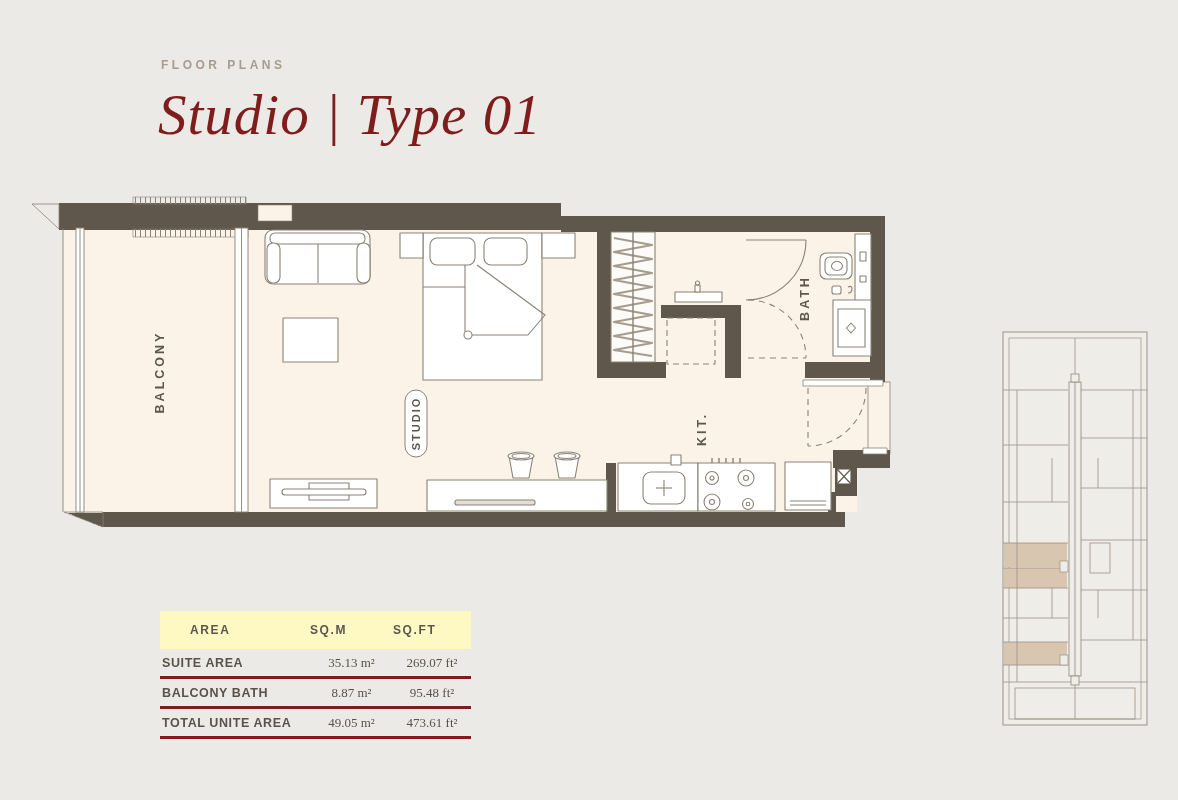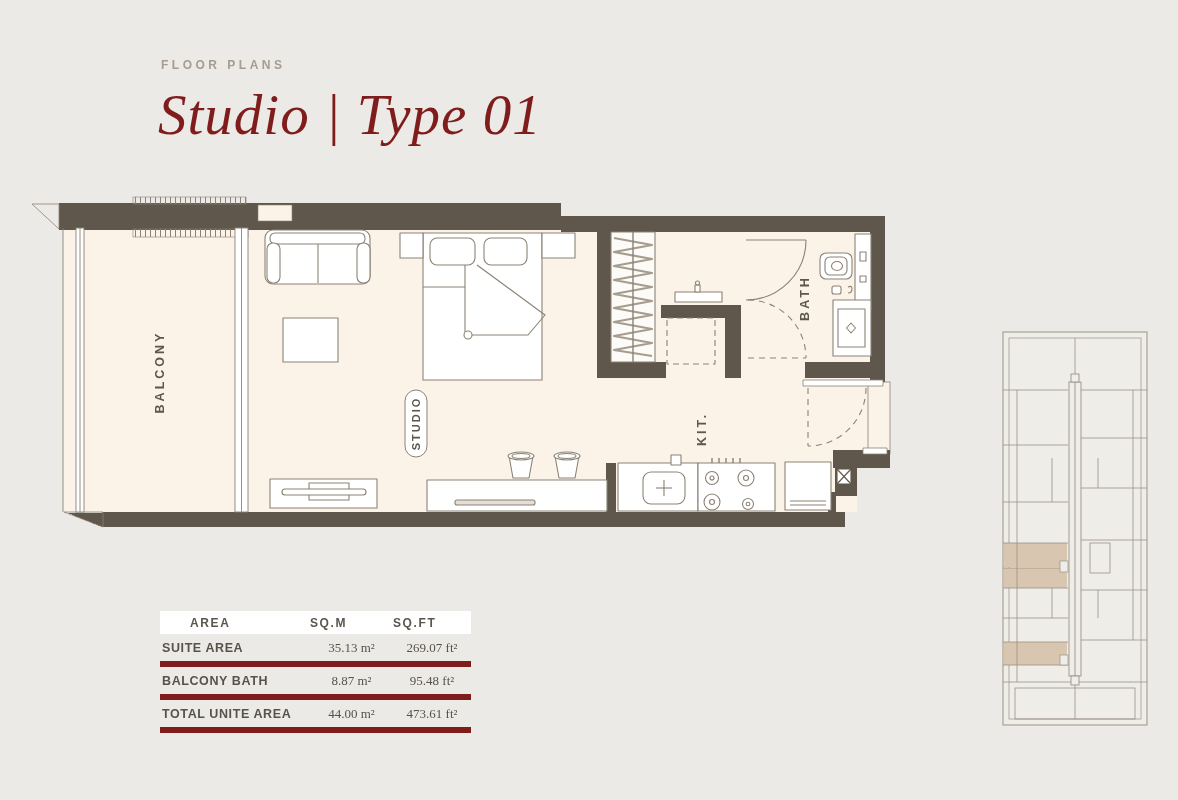--- a/index.html
+++ b/index.html
@@ -26,28 +26,28 @@
   svg text{
     font-family:"Liberation Sans", sans-serif;
     fill:#5C564C;font-weight:600;
   }
   .room-label{font-size:12.5px;letter-spacing:3px;}
   .pill-label{font-size:11px;letter-spacing:2px;}
   
   .area-table{position:absolute;left:160px;top:611px;width:311px;font-size:13px;}
   .thead{
     display:grid;grid-template-columns:150px 83px 78px;align-items:center;
-    background:#ffffff;height:23px;
+    background:#fef9c3;height:38px;
     font-size:12px;letter-spacing:1.6px;font-weight:600;color:#5B564D;
   }
   .th{text-align:left;}
   .th-area{text-align:left;padding-left:30px;}
   .trow{
     display:grid;grid-template-columns:150px 83px 78px;align-items:center;
-    height:27px;border-bottom:6px solid #7f1d1d;
+    height:27px;border-bottom:3px solid #7f1d1d;
   }
   .tlabel{font-size:12.5px;letter-spacing:0.6px;font-weight:600;padding-left:2px;}
   .tval{text-align:center;font-weight:500;font-family:Liberation Serif, serif;}
 </style>
 </head>
 <body>
 
 <div class="page">
 
   <div class="header">
@@ -324,18 +324,18 @@
       <div class="tval">35.13 m²</div>
       <div class="tval">269.07 ft²</div>
     </div>
     <div class="trow">
       <div class="tlabel">BALCONY BATH</div>
       <div class="tval">8.87 m²</div>
       <div class="tval">95.48 ft²</div>
     </div>
     <div class="trow">
       <div class="tlabel">TOTAL UNITE AREA</div>
-      <div class="tval">44.00 m²</div>
+      <div class="tval">49.05 m²</div>
       <div class="tval">473.61 ft²</div>
     </div>
   </div>
 
 </div>
 
 </body></html>

